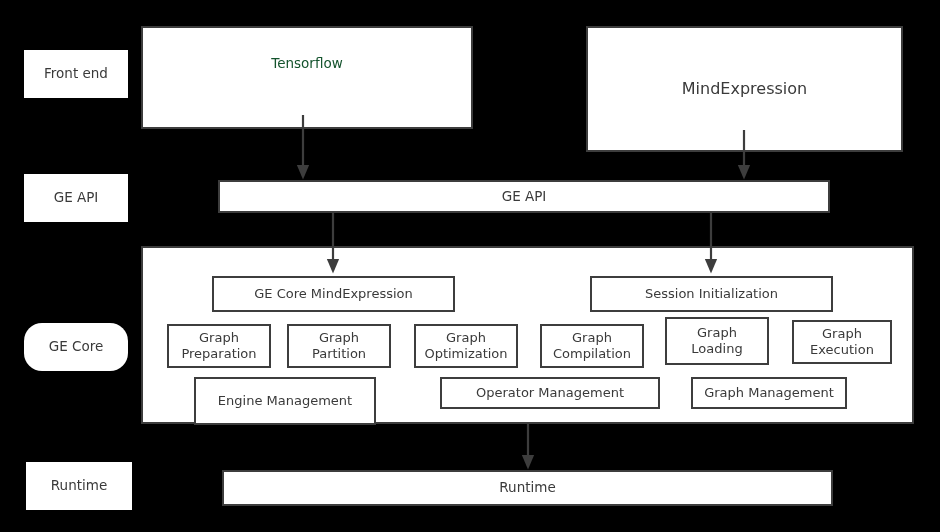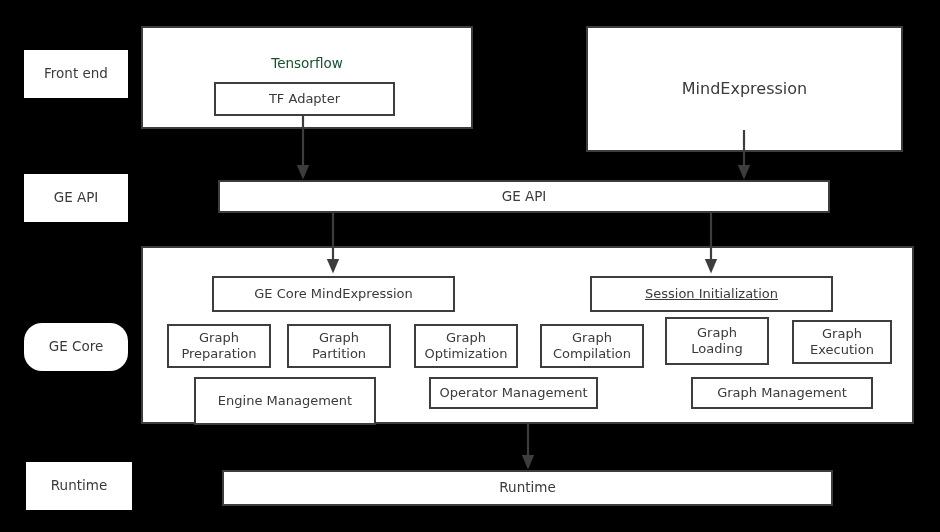--- a/index.html
+++ b/index.html
@@ -88,40 +88,37 @@
   <div class="box noborder label-box" style="left:24px; top:323px; width:104px; height:48px;border-radius:18px;">
     <span>GE Core</span>
   </div>
 
   <div class="box noborder label-box" style="left:26px; top:462px; width:106px; height:48px;">
     <span>Runtime</span>
   </div>
 
   <div class="box bordered group-box" style="left:141px; top:26px; width:332px; height:103px;">
     <span class="group-title" style="top:28px;">Tensorflow</span>
-    <div class="inner-box" style="left:71px; top:54px; width:181px; height:34px;">
-      <span>TF Adapter</span>
-    </div>
   </div>
 
   <div class="box bordered" style="left:586px; top:26px; width:317px; height:126px;">
     <span>MindExpression</span>
   </div>
 
   <div class="box bordered bar-box" style="left:218px; top:180px; width:612px; height:33px;">
     <span>GE API</span>
   </div>
 
   <div class="box bordered" style="left:141px; top:246px; width:773px; height:178px; display:block;">
 
     <div class="inner-box" style="left:69px; top:28px; width:243px; height:36px;">
       <span>GE Core MindExpression</span>
     </div>
 
-    <div class="inner-box" style="left:447px; top:28px; width:243px; height:36px;text-decoration:underline;">
+    <div class="inner-box" style="left:447px; top:28px; width:243px; height:36px;">
       <span>Session Initialization</span>
     </div>
 
     <div class="inner-box" style="left:24px; top:76px; width:104px; height:44px;">
       <span>Graph
 Preparation</span>
     </div>
 
     <div class="inner-box" style="left:144px; top:76px; width:104px; height:44px;">
       <span>Graph
@@ -145,25 +142,25 @@
 
     <div class="inner-box" style="left:649px; top:72px; width:100px; height:44px;">
       <span>Graph
 Execution</span>
     </div>
 
     <div class="inner-box" style="left:51px; top:129px; width:182px; height:48px;">
       <span>Engine Management</span>
     </div>
 
-    <div class="inner-box" style="left:286px; top:129px; width:169px; height:32px;">
+    <div class="inner-box" style="left:297px; top:129px; width:220px; height:32px;">
       <span>Operator Management</span>
     </div>
 
-    <div class="inner-box" style="left:548px; top:129px; width:182px; height:32px;">
+    <div class="inner-box" style="left:548px; top:129px; width:156px; height:32px;">
       <span>Graph Management</span>
     </div>
 
   </div>
 
   <div class="box bordered bar-box" style="left:222px; top:470px; width:611px; height:36px;">
     <span>Runtime</span>
   </div>
 
   <svg class="connectors" viewBox="0 0 940 532">

